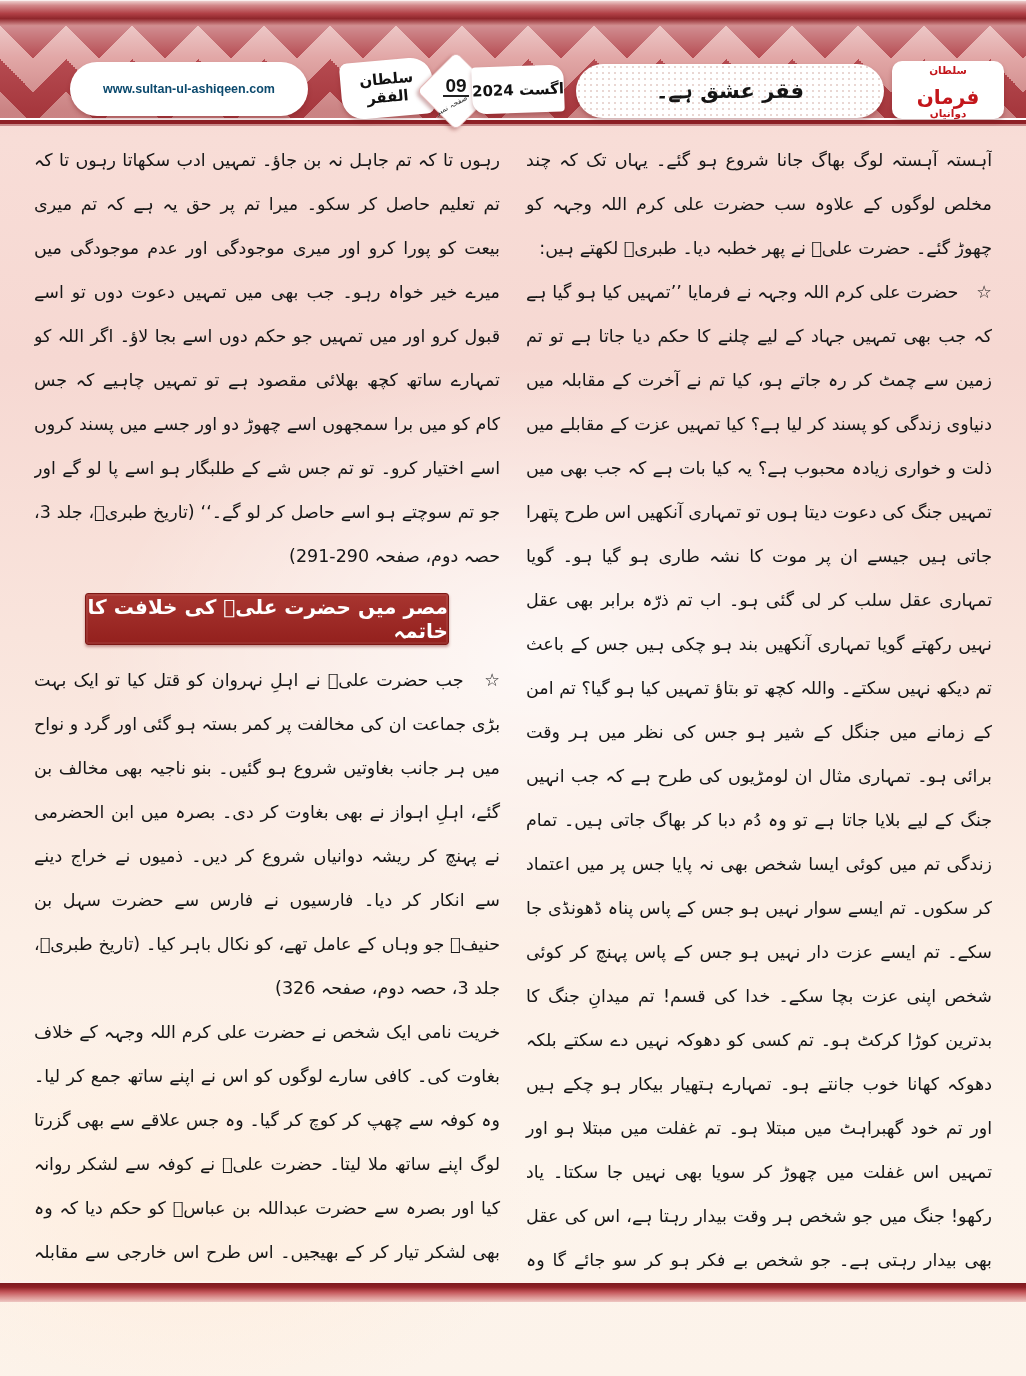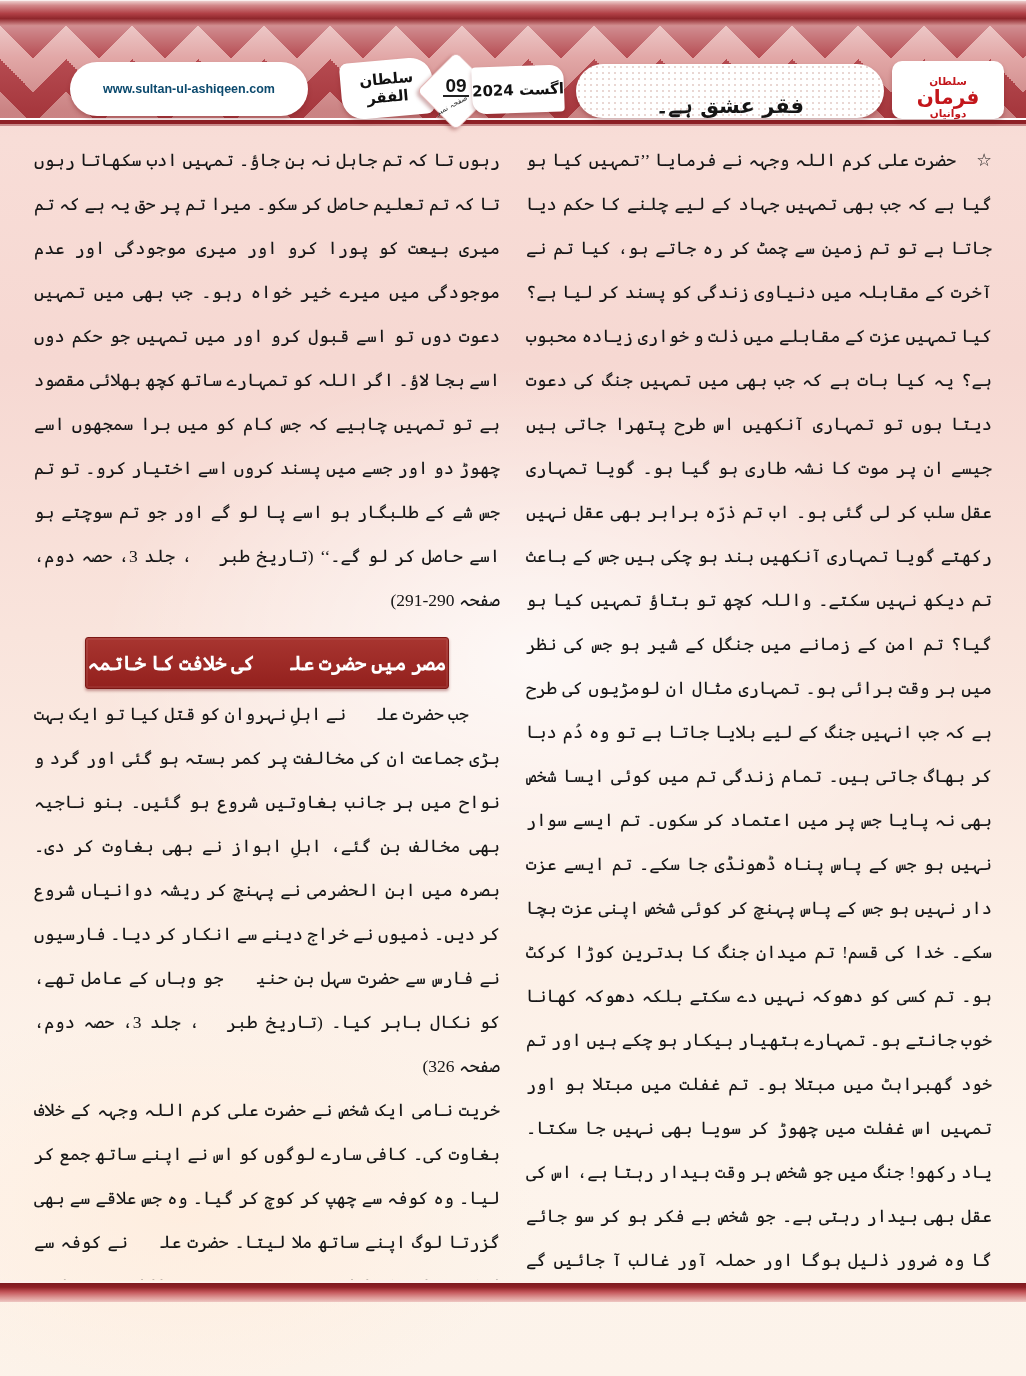--- a/index.html
+++ b/index.html
@@ -61,42 +61,42 @@
     border-bottom:2px solid #222;padding:0 2px;line-height:1.05;}
   .pd-label{font-size:7.5px;color:#333;transform:rotate(-28deg) translate(-6px,1px);white-space:nowrap;}
   .issue-flag{
     left:472px;top:66px;width:92px;height:47px;background:#fff;border-radius:4px 14px 4px 14px;
     transform:rotate(-2deg);display:flex;align-items:center;justify-content:center;gap:4px;
     direction:rtl;font-weight:bold;font-size:15px;color:#111;
   }
   .pill-topic{
     left:576px;top:64px;width:308px;height:54px;border-radius:27px;background-color:#fff;
     background-image:radial-gradient(rgba(198,150,140,.38) 1px,transparent 1.4px);background-size:6px 6px;
-    display:flex;align-items:flex-end;justify-content:center;direction:rtl;
+    display:flex;align-items:center;justify-content:center;direction:rtl;
     font-weight:bold;font-size:21px;color:#141414;
   }
   .masthead{
     left:892px;top:61px;width:112px;height:58px;border-radius:10px;background:#fff;
     display:flex;flex-direction:column;align-items:center;justify-content:flex-end;direction:rtl;
     color:#c3161b;line-height:1.05;
   }
   .mh-small{font-size:10.5px;font-weight:bold;}
-  .mh-big{font-size:20px;font-weight:bold;letter-spacing:1px;}
+  .mh-big{font-size:20px;font-weight:bold;letter-spacing:1px;margin-top:11px;}
   
   .content{
     position:absolute;top:138px;left:34px;right:34px;bottom:96px;
     display:flex;direction:rtl;gap:26px;overflow:hidden;
   }
-  .col{flex:1 1 0;direction:rtl;font-family:Liberation Serif, serif;}
+  .col{flex:1 1 0;direction:rtl;}
   .para{
     margin:0;direction:rtl;text-align:justify;
     font-size:17.5px;line-height:44px;color:#161616;
   }
   .section-banner{
-    width:362px;height:50px;margin:15px auto 3px auto;
+    width:362px;height:50px;margin:15px auto 13px auto;
     background:linear-gradient(180deg,#a83530 0%,#93201d 100%);
     border:1px solid #7c1815;border-radius:3px;
     box-shadow:0 2px 3px rgba(120,25,28,.4), inset 0 0 0 2px rgba(255,255,255,.07);
     display:flex;align-items:center;justify-content:center;direction:rtl;
     color:#fff;font-size:20px;font-weight:bold;letter-spacing:0;
   }
   
   .footer-rule{
     position:absolute;left:0;right:0;bottom:74px;height:19px;
     border-top:2px solid #fdf1ec;
@@ -138,20 +138,21 @@
   </div>
 
   <div class="hdr masthead">
     <span class="mh-small">سلطان</span>
     <span class="mh-big">فرمان</span>
     <span class="mh-small">دوانیاں</span>
   </div>
 
   <main class="content">
     <section class="col">
+        <p class="para">آہستہ آہستہ لوگ بھاگ جانا شروع ہو گئے۔ یہاں تک کہ چند مخلص لوگوں کے علاوہ سب حضرت علی کرم اللہ وجہہ کو چھوڑ گئے۔ حضرت علیؓ نے پھر خطبہ دیا۔ طبریؒ لکھتے ہیں:</p>
         <p class="para">☆　حضرت علی کرم اللہ وجہہ نے فرمایا ’’تمہیں کیا ہو گیا ہے کہ جب بھی تمہیں جہاد کے لیے چلنے کا حکم دیا جاتا ہے تو تم زمین سے چمٹ کر رہ جاتے ہو، کیا تم نے آخرت کے مقابلہ میں دنیاوی زندگی کو پسند کر لیا ہے؟ کیا تمہیں عزت کے مقابلے میں ذلت و خواری زیادہ محبوب ہے؟ یہ کیا بات ہے کہ جب بھی میں تمہیں جنگ کی دعوت دیتا ہوں تو تمہاری آنکھیں اس طرح پتھرا جاتی ہیں جیسے ان پر موت کا نشہ طاری ہو گیا ہو۔ گویا تمہاری عقل سلب کر لی گئی ہو۔ اب تم ذرّہ برابر بھی عقل نہیں رکھتے گویا تمہاری آنکھیں بند ہو چکی ہیں جس کے باعث تم دیکھ نہیں سکتے۔ واللہ کچھ تو بتاؤ تمہیں کیا ہو گیا؟ تم امن کے زمانے میں جنگل کے شیر ہو جس کی نظر میں ہر وقت برائی ہو۔ تمہاری مثال ان لومڑیوں کی طرح ہے کہ جب انہیں جنگ کے لیے بلایا جاتا ہے تو وہ دُم دبا کر بھاگ جاتی ہیں۔ تمام زندگی تم میں کوئی ایسا شخص بھی نہ پایا جس پر میں اعتماد کر سکوں۔ تم ایسے سوار نہیں ہو جس کے پاس پناہ ڈھونڈی جا سکے۔ تم ایسے عزت دار نہیں ہو جس کے پاس پہنچ کر کوئی شخص اپنی عزت بچا سکے۔ خدا کی قسم! تم میدانِ جنگ کا بدترین کوڑا کرکٹ ہو۔ تم کسی کو دھوکہ نہیں دے سکتے بلکہ دھوکہ کھانا خوب جانتے ہو۔ تمہارے ہتھیار بیکار ہو چکے ہیں اور تم خود گھبراہٹ میں مبتلا ہو۔ تم غفلت میں مبتلا ہو اور تمہیں اس غفلت میں چھوڑ کر سویا بھی نہیں جا سکتا۔ یاد رکھو! جنگ میں جو شخص ہر وقت بیدار رہتا ہے، اس کی عقل بھی بیدار رہتی ہے۔ جو شخص بے فکر ہو کر سو جائے گا وہ ضرور ذلیل ہوگا اور حملہ آور غالب آ جائیں گے اور مغلوب شخص پر قہر توڑا جائے گا اور اس سے سب کچھ چھین لیا جائے گا۔ میرا تم پر ایک حق ہے اور تمہارا بھی مجھ پر ایک حق ہے۔ تمہارا وہ حق جو مجھ پر لازم ہے وہ یہ ہے کہ جب تک میں تمہارے ساتھ رہوں تمہیں نصیحت کرتا رہوں، تمہارا حصہ تمہیں دیتا رہوں اور تمہیں تعلیم دیتا</p>
       </section>
     <section class="col">
       <div>
           <p class="para">رہوں تا کہ تم جاہل نہ بن جاؤ۔ تمہیں ادب سکھاتا رہوں تا کہ تم تعلیم حاصل کر سکو۔ میرا تم پر حق یہ ہے کہ تم میری بیعت کو پورا کرو اور میری موجودگی اور عدم موجودگی میں میرے خیر خواہ رہو۔ جب بھی میں تمہیں دعوت دوں تو اسے قبول کرو اور میں تمہیں جو حکم دوں اسے بجا لاؤ۔ اگر اللہ کو تمہارے ساتھ کچھ بھلائی مقصود ہے تو تمہیں چاہیے کہ جس کام کو میں برا سمجھوں اسے چھوڑ دو اور جسے میں پسند کروں اسے اختیار کرو۔ تو تم جس شے کے طلبگار ہو اسے پا لو گے اور جو تم سوچتے ہو اسے حاصل کر لو گے۔‘‘ (تاریخ طبریؒ، جلد 3، حصہ دوم، صفحہ 290-291)</p>
         </div>
       <h2 class="section-banner">مصر میں حضرت علیؓ کی خلافت کا خاتمہ</h2>
       <div>
           <p class="para">☆　جب حضرت علیؓ نے اہلِ نہروان کو قتل کیا تو ایک بہت بڑی جماعت ان کی مخالفت پر کمر بستہ ہو گئی اور گرد و نواح میں ہر جانب بغاوتیں شروع ہو گئیں۔ بنو ناجیہ بھی مخالف بن گئے، اہلِ اہواز نے بھی بغاوت کر دی۔ بصرہ میں ابن الحضرمی نے پہنچ کر ریشہ دوانیاں شروع کر دیں۔ ذمیوں نے خراج دینے سے انکار کر دیا۔ فارسیوں نے فارس سے حضرت سہل بن حنیفؓ جو وہاں کے عامل تھے، کو نکال باہر کیا۔ (تاریخ طبریؒ، جلد 3، حصہ دوم، صفحہ 326)</p>
           <p class="para">خریت نامی ایک شخص نے حضرت علی کرم اللہ وجہہ کے خلاف بغاوت کی۔ کافی سارے لوگوں کو اس نے اپنے ساتھ جمع کر لیا۔ وہ کوفہ سے چھپ کر کوچ کر گیا۔ وہ جس علاقے سے بھی گزرتا لوگ اپنے ساتھ ملا لیتا۔ حضرت علیؓ نے کوفہ سے لشکر روانہ کیا اور بصرہ سے حضرت عبداللہ بن عباسؓ کو حکم دیا کہ وہ بھی لشکر تیار کر کے بھیجیں۔ اس طرح اس خارجی سے مقابلہ ہوا۔ اس کو شکست ہوئی۔ وہاں سے بھاگ گیا اور ساحل کی طرف چلا گیا جدھر اسکے قبیلے کے لوگ تھے۔ اس نے</p>

